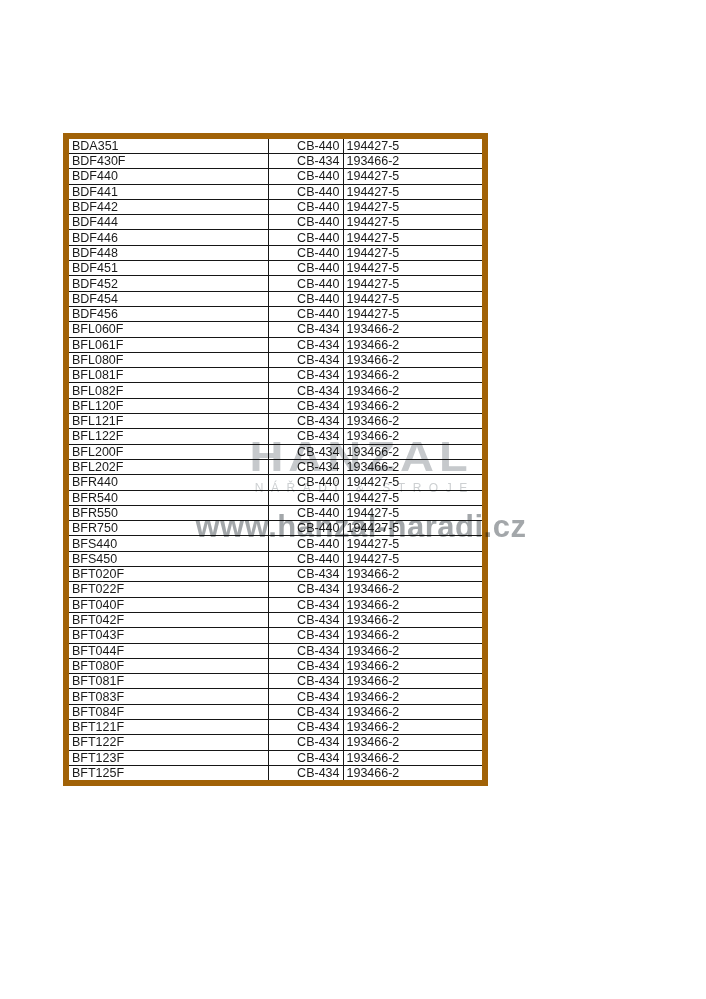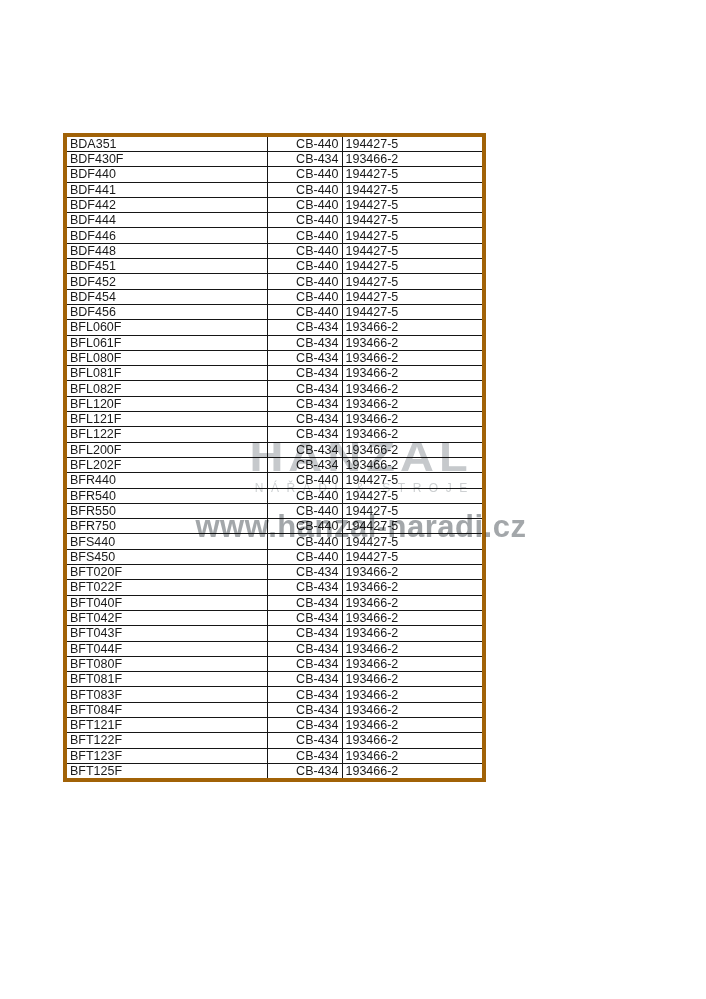--- a/index.html
+++ b/index.html
@@ -12,21 +12,21 @@
     overflow: hidden;
     font-family: "Liberation Sans", sans-serif;
   }
   .parts-table {
     position: absolute;
     left: 63px;
     top: 133px;
     width: 419px;
     border-collapse: collapse;
     table-layout: fixed;
-    border: 4px solid #a16207;
+    border: 6px solid #a16207;
   }
   .parts-table col.c1 { width: 202px; }
   .parts-table col.c2 { width: 75px; }
   .parts-table col.c3 { width: 142px; }
   .parts-table td {
     border: 1px solid #161616;
     height: 15.3px;
     font-size: 12.5px;
     line-height: 14px;
     color: #1a1a1a;

